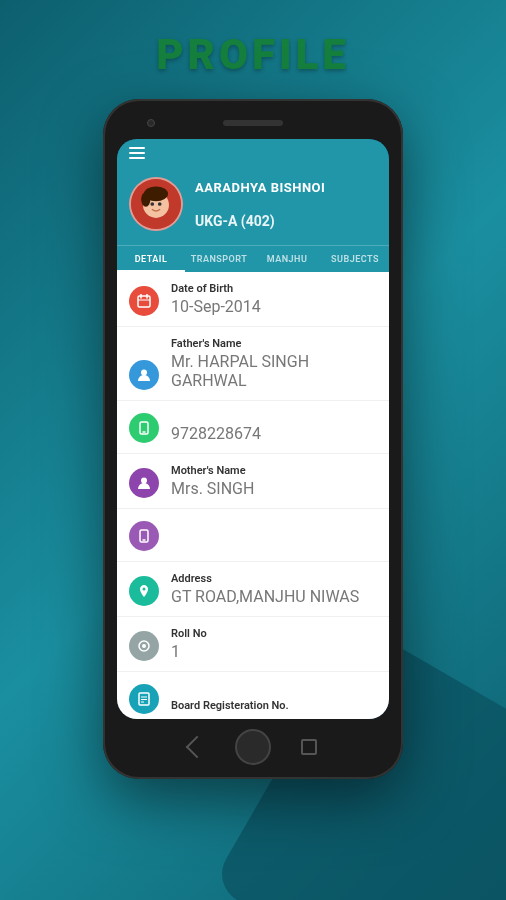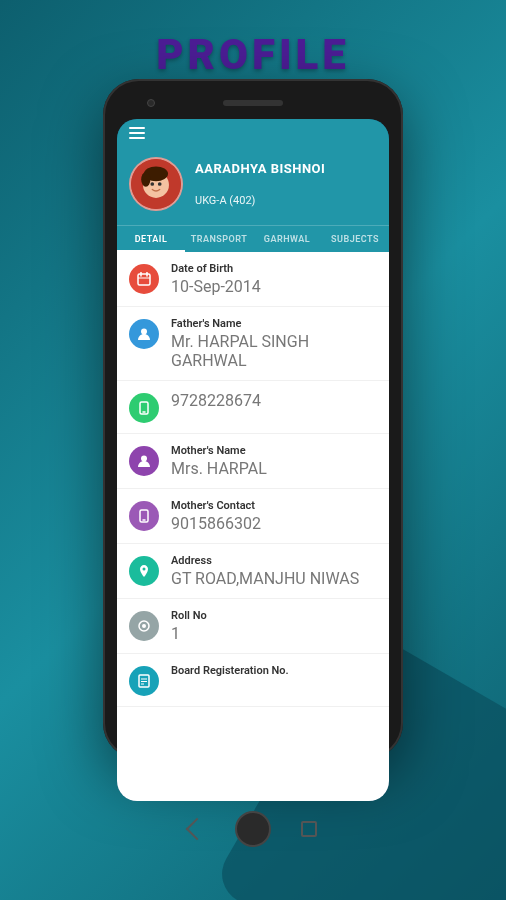--- a/index.html
+++ b/index.html
@@ -23,25 +23,26 @@
       bottom: -80px;
       right: -60px;
       width: 300px;
       height: 300px;
       background: rgba(10, 80, 95, 0.7);
       transform: rotate(30deg);
       border-radius: 30px;
     }
 
     .page-title {
-      color: #4c1d95;
+      color: #15803d;
       font-size: 42px;
       font-weight: 900;
       letter-spacing: 4px;
       margin-top: 30px;
+      margin-bottom: 20px;
       z-index: 10;
       text-shadow: 0 2px 4px rgba(0,0,0,0.3);
     }
 
     
     .phone-frame {
       width: 300px;
       height: 680px;
       background: #1a1a1a;
       border-radius: 36px;
@@ -72,21 +73,21 @@
       height: 8px;
       background: #2a2a2a;
       border-radius: 50%;
       position: absolute;
       left: 30px;
       border: 1px solid #444;
     }
 
     .phone-screen {
       width: 100%;
-      height: 682px;
+      height: 580px;
       background: #0c4a6e;
       border-radius: 20px;
       overflow: hidden;
       display: flex;
       flex-direction: column;
     }
 
     .phone-bottom-bar {
       display: flex;
       justify-content: center;
@@ -160,23 +161,24 @@
       color: white;
     }
 
     .profile-name {
       font-size: 13px;
       font-weight: 700;
       letter-spacing: 0.5px;
     }
 
     .profile-class {
-      font-size: 11px;
+      font-size: 14px;
       opacity: 0.9;
       margin-top: 18px;
+      font-weight: bold;
     }
 
     
     .tabs-bar {
       background: #2196a8;
       display: flex;
       border-top: 1px solid rgba(255,255,255,0.2);
     }
 
     .tab-item {
@@ -207,21 +209,21 @@
 
     
     .content-list {
       flex: 1;
       overflow-y: auto;
       background: white;
     }
 
     .list-item {
       display: flex;
-      align-items: flex-start;
+      align-items: flex-end;
       padding: 10px 12px;
       border-bottom: 1px solid #f0f0f0;
       gap: 12px;
     }
 
     .list-icon {
       width: 30px;
       height: 30px;
       border-radius: 50%;
       display: flex;
@@ -299,21 +301,21 @@
       </div>
       <div class="profile-info">
         <div class="profile-name">AARADHYA BISHNOI</div>
         <div class="profile-class">UKG-A (402)</div>
       </div>
     </div>
 
     <div class="tabs-bar">
       <div class="tab-item active">DETAIL</div>
       <div class="tab-item">TRANSPORT</div>
-      <div class="tab-item">GARHWAL</div>
+      <div class="tab-item">MANJHU</div>
       <div class="tab-item">SUBJECTS</div>
     </div>
 
     <div class="content-list">
 
       <div class="list-item">
         <div class="list-icon icon-red">
           <svg width="14" height="14" viewBox="0 0 14 14" fill="white">
             <rect x="1" y="2" width="12" height="11" rx="1.5" fill="none" stroke="white" stroke-width="1.5"></rect>
             <line x1="4" y1="0.5" x2="4" y2="4" stroke="white" stroke-width="1.5" stroke-linecap="round"></line>
@@ -354,34 +356,30 @@
 
       <div class="list-item">
         <div class="list-icon icon-purple-dark">
           <svg width="14" height="14" viewBox="0 0 14 14" fill="white">
             <circle cx="7" cy="4.5" r="3" fill="white"></circle>
             <path d="M1 13c0-3.3 2.7-6 6-6s6 2.7 6 6" fill="white"></path>
           </svg>
         </div>
         <div class="list-content">
           <div class="list-label">Mother's Name</div>
-          <div class="list-value">Mrs. HARPAL</div>
+          <div class="list-value">Mrs. SINGH</div>
         </div>
       </div>
 
       <div class="list-item">
         <div class="list-icon icon-purple">
           <svg width="14" height="14" viewBox="0 0 14 14" fill="white">
             <rect x="3" y="1" width="8" height="12" rx="1.5" fill="none" stroke="white" stroke-width="1.5"></rect>
             <line x1="6" y1="11" x2="8" y2="11" stroke="white" stroke-width="1.5" stroke-linecap="round"></line>
           </svg>
-        </div>
-        <div class="list-content">
-          <div class="list-label">Mother's Contact</div>
-          <div class="list-value">9015866302</div>
         </div>
       </div>
 
       <div class="list-item">
         <div class="list-icon icon-teal">
           <svg width="14" height="14" viewBox="0 0 14 14" fill="white">
             <path d="M7 1C4.8 1 3 2.8 3 5c0 3.5 4 8 4 8s4-4.5 4-8c0-2.2-1.8-4-4-4z" fill="white"></path>
             <circle cx="7" cy="5" r="1.5" fill="#1abc9c"></circle>
           </svg>
         </div>

